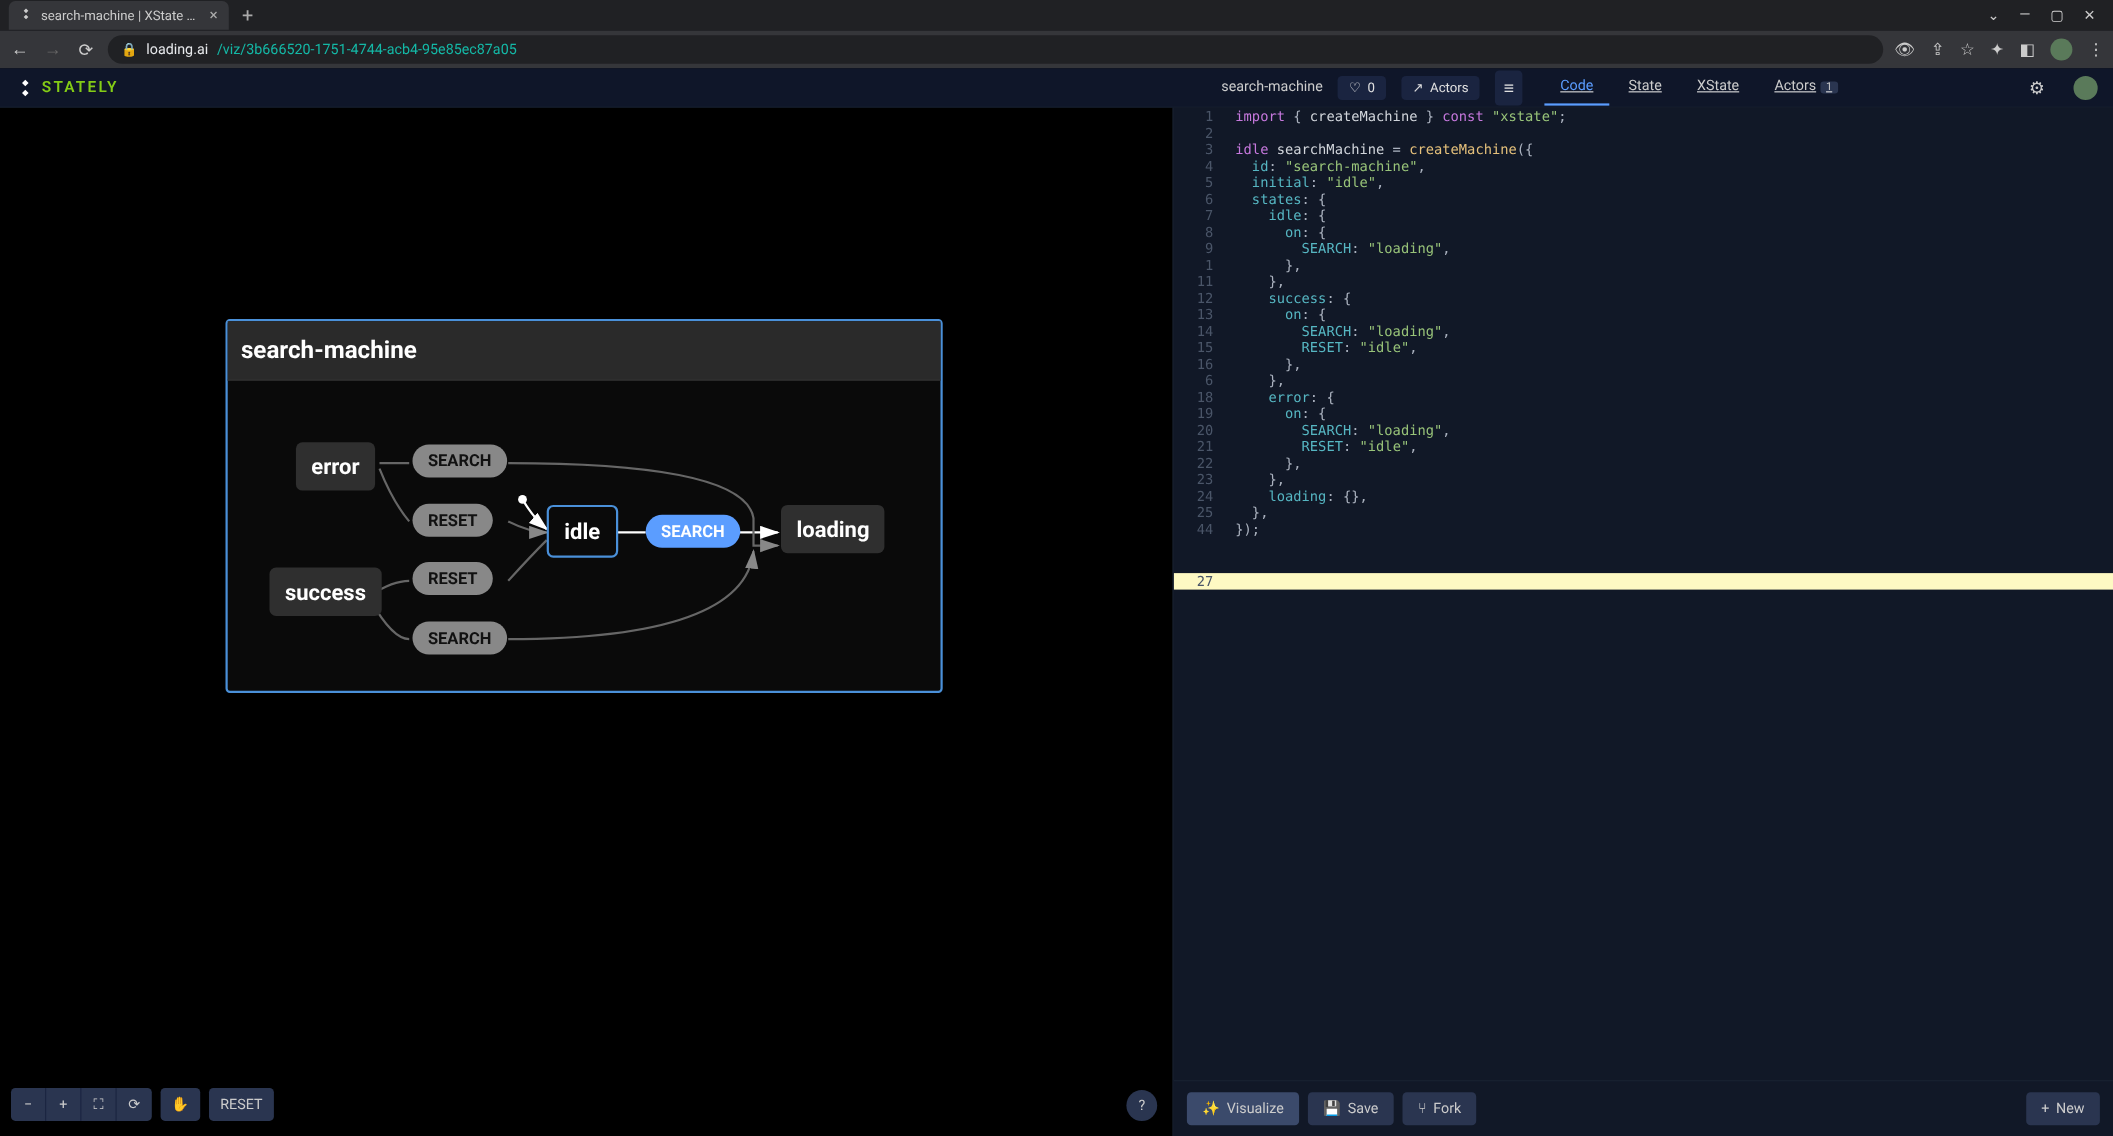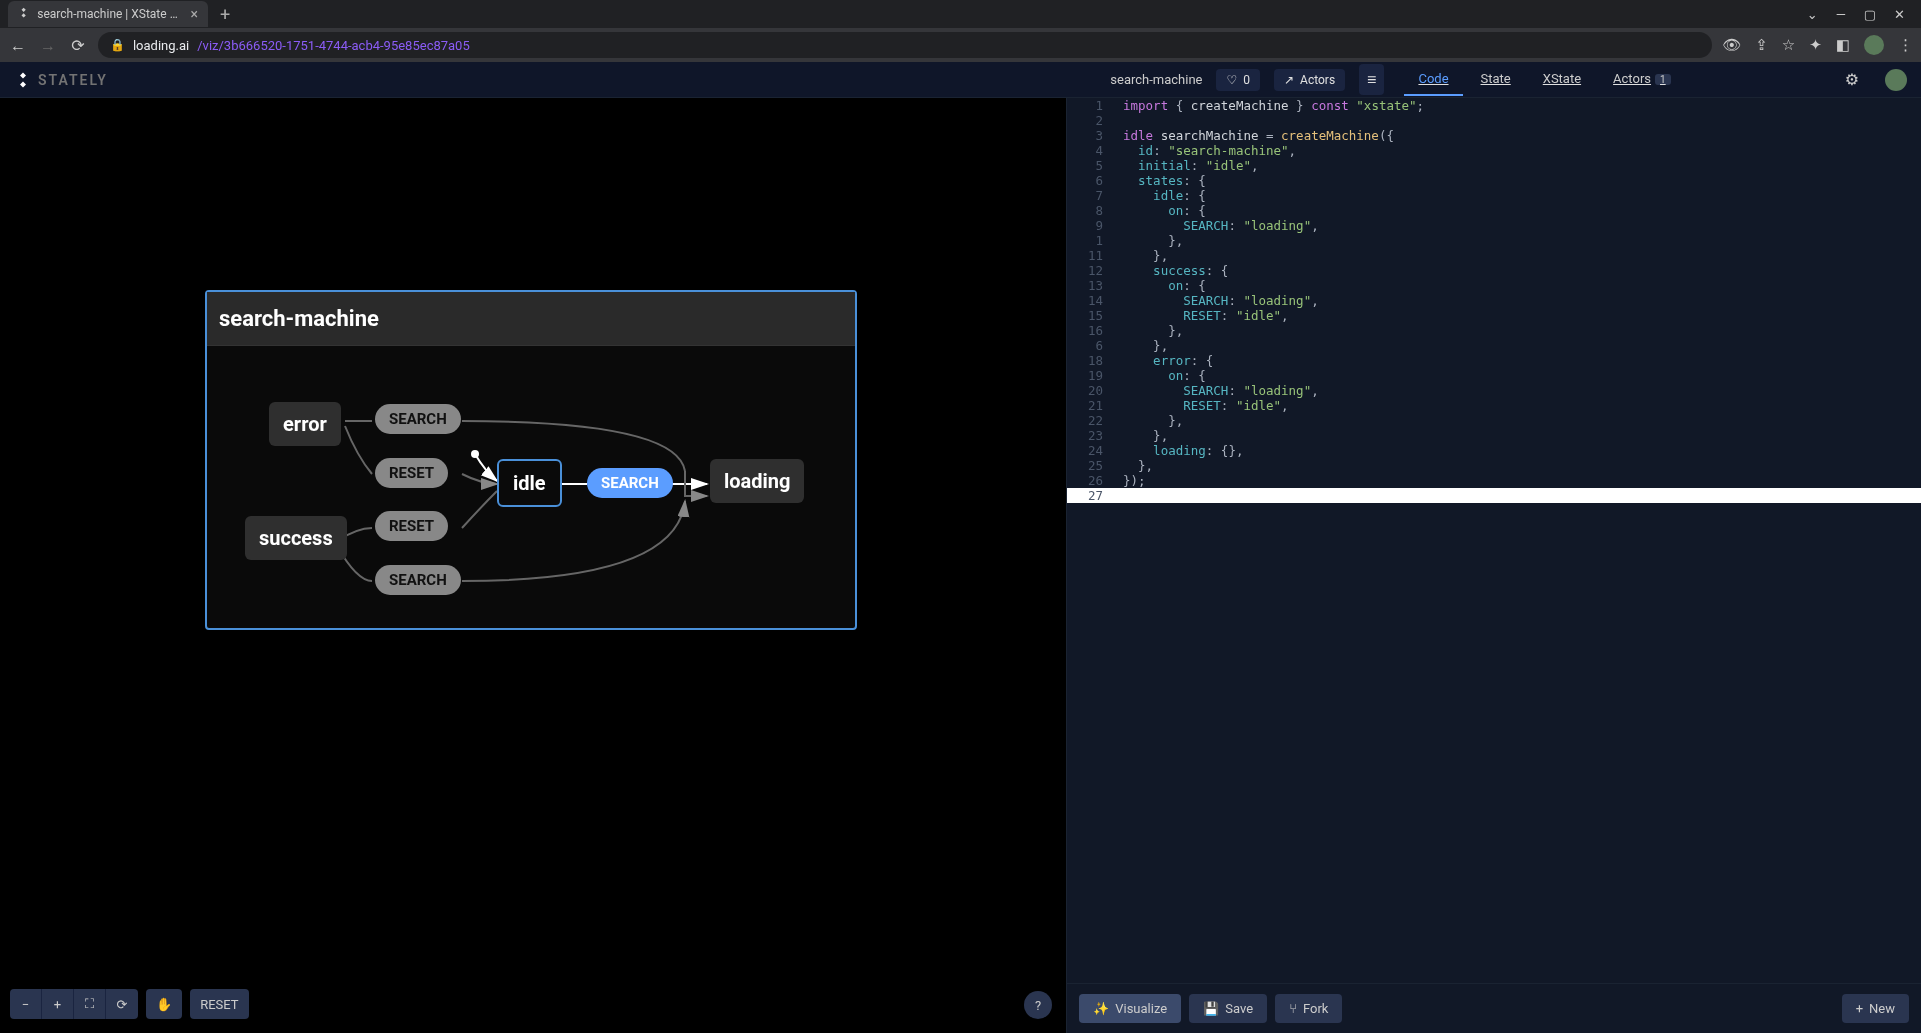--- a/index.html
+++ b/index.html
@@ -30,32 +30,32 @@
 .addr-bar { display: flex; align-items: center; height: 34px; background: #35363a; padding: 0 8px; gap: 10px; }
 .nav-btn { color: #ccc; width: 20px; text-align:center; cursor:pointer; font-size: 16px; }
 .nav-btn.disabled { color: #666; }
 .url-box {
   flex: 1; background: #202124; border-radius: 14px; height: 26px;
   display: flex; align-items: center; padding: 0 12px; gap: 8px;
   color: #ccc; font-size: 13px;
 }
 .lock-icon { color: #9aa0a6; font-size: 12px; }
 .url-domain { color: #e8eaed; }
-.url-path { color: #8b5cf6; }
+.url-path { color: #14b8a6; }
 .right-icons { display:flex; gap:14px; align-items:center; color:#ccc; }
 .right-icons span { cursor:pointer; font-size:15px; }
 .avatar-small { width:20px; height:20px; border-radius:50%; background:#5a7a5a; display:inline-block; }
 
 
 .app-header {
   display: flex; align-items: center; height: 36px;
   background: #0f1629; padding: 0 14px; gap: 14px;
   border-bottom: 1px solid #1a2332;
 }
-.logo { display:flex; align-items:center; gap:6px; font-weight:600; letter-spacing:2px; font-size:14px; color:#737373; }
+.logo { display:flex; align-items:center; gap:6px; font-weight:600; letter-spacing:2px; font-size:14px; color:#84cc16; }
 .logo-icon { width:18px; height:18px; }
 .spacer { flex:1; }
 .machine-name { font-size: 13px; color: #ccc; }
 .pill {
   display:flex; align-items:center; gap:6px; background:#1a2440;
   padding: 4px 10px; border-radius:4px; font-size:12px; cursor:pointer;
 }
 .icon-btn {
   background:#1a2440; padding:6px 8px; border-radius:4px; cursor:pointer;
   display:flex; align-items:center; justify-content:center;
@@ -108,21 +108,21 @@
 .gutter {
   width:50px; text-align:right; padding-right:14px; color:#4a5568;
   user-select:none; flex-shrink:0;
 }
 .code-text { white-space:pre; padding-left:6px; color:#d1d5db; }
 .kw { color:#c678dd; }
 .fn { color:#e5c07b; }
 .str { color:#98c379; }
 .prop { color:#56b6c2; }
 .punc { color:#abb2bf; }
-.hl-line { background:#ffffff; }
+.hl-line { background:#fef9c3;margin-top:33px; }
 
 
 .canvas-footer {
   position:absolute; bottom:14px; left:10px; display:flex; gap:8px;
 }
 .canvas-footer .btn {
   background:#2a3550; color:#ccc; border-radius:4px; padding:6px 10px;
   font-size:13px; cursor:pointer; display:flex; align-items:center; justify-content:center;
   min-width:32px; height:30px;
 }
@@ -404,21 +404,21 @@
         </div>
         <div class="code-line">
           <div class="gutter">24</div>
           <div class="code-text">    <span class="prop">loading</span><span class="punc">:</span> <span class="punc">{},</span></div>
         </div>
         <div class="code-line">
           <div class="gutter">25</div>
           <div class="code-text">  <span class="punc">},</span></div>
         </div>
         <div class="code-line">
-          <div class="gutter">26</div>
+          <div class="gutter">44</div>
           <div class="code-text"><span class="punc">});</span></div>
         </div>
         <div class="code-line hl-line">
           <div class="gutter">27</div>
           <div class="code-text"></div>
         </div>
       </div>
     <div class="code-footer">
       <div class="btn primary">
         <span>✨</span>

